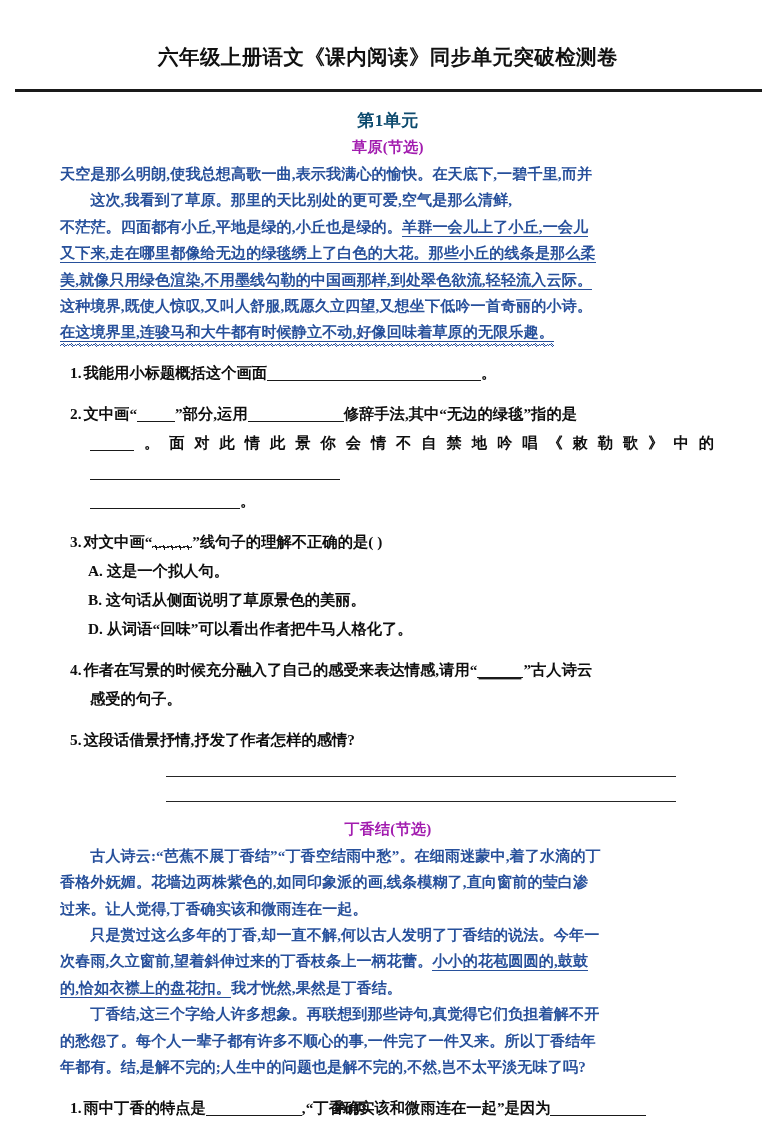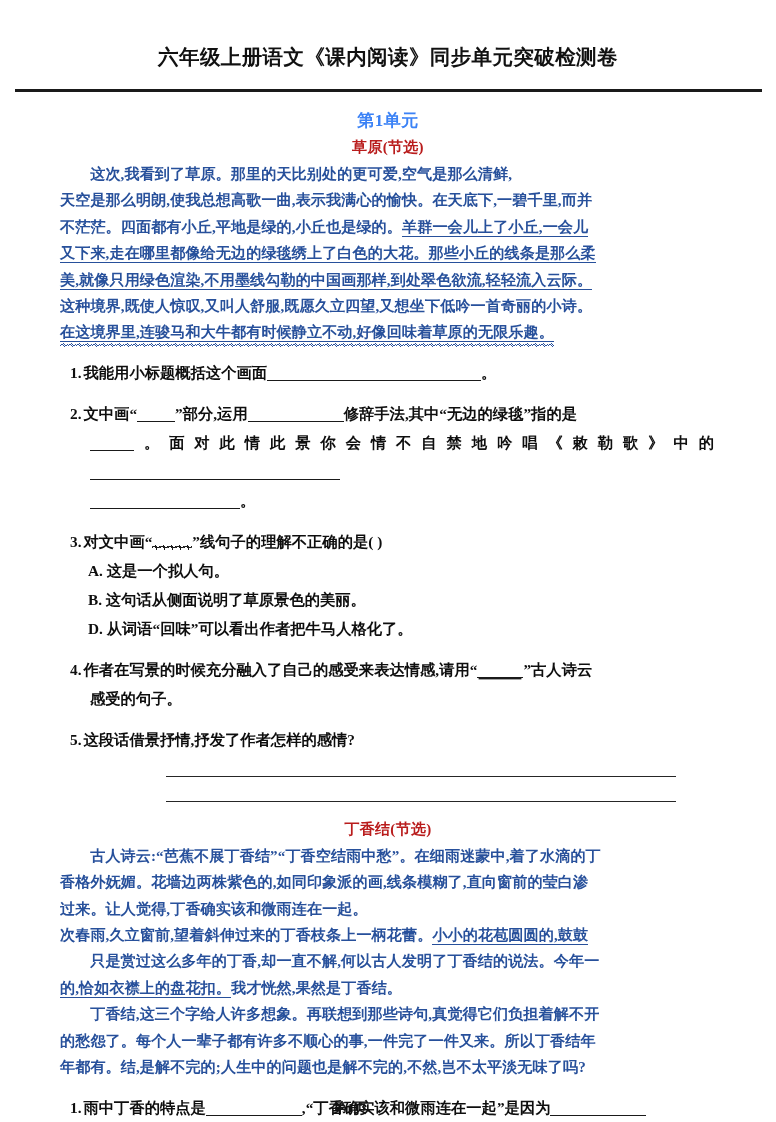--- a/index.html
+++ b/index.html
@@ -45,29 +45,29 @@
   
   .content {
     position: absolute;
     left: 0;
     top: 92px;
     width: 776px;
   }
 
   .unit-heading {
     text-align: center;
-    color: #3b82f6;
+    color: #0c4a6e;
     font-weight: bold;
     font-size: 17px;
     margin: 8px 0 4px 0;
     letter-spacing: 0.5px;
   }
   .passage-title {
     text-align: center;
-    color: #b91c1c;
+    color: #a21caf;
     font-weight: bold;
     font-size: 15px;
     margin: 6px 0 4px 0;
     letter-spacing: 0.3px;
   }
 
   
   .passage {
     color: #27509b;
     font-size: 15.1px;
@@ -214,22 +214,22 @@
   <div class="doc-title">六年级上册语文《课内阅读》同步单元突破检测卷</div>
   <div class="title-rule"></div>
 
   <div class="content">
 
     <div class="unit-heading">第1单元</div>
 
     <div class="passage-title">草原(节选)</div>
 
     <div class="passage">
+      <span class="ln">天空是那么明朗,使我总想高歌一曲,表示我满心的愉快。在天底下,一碧千里,而并</span>
       <span class="ln indent">这次,我看到了草原。那里的天比别处的更可爱,空气是那么清鲜,</span>
-      <span class="ln">天空是那么明朗,使我总想高歌一曲,表示我满心的愉快。在天底下,一碧千里,而并</span>
       <span class="ln"><span>不茫茫。四面都有小丘,平地是绿的,小丘也是绿的。</span><span class="u">羊群一会儿上了小丘,一会儿</span></span>
       <span class="ln"><span class="u">又下来,走在哪里都像给无边的绿毯绣上了白色的大花。</span><span class="u">那些小丘的线条是那么柔</span></span>
       <span class="ln"><span class="u">美,就像只用绿色渲染,不用墨线勾勒的中国画那样,到处翠色欲流,轻轻流入云际。</span></span>
       <span class="ln">这种境界,既使人惊叹,又叫人舒服,既愿久立四望,又想坐下低吟一首奇丽的小诗。</span>
       <span class="ln"><span class="uw">在这境界里,连骏马和大牛都有时候静立不动,好像回味着草原的无限乐趣。</span></span>
     </div>
 
     <div class="questions">
 
       <div class="q">
@@ -261,22 +261,22 @@
       <div class="answer-line"></div>
       <div class="answer-line tight"></div>
     </div>
 
     <div class="passage-title" style="margin-top:18px;">丁香结(节选)</div>
 
     <div class="passage">
       <span class="ln indent">古人诗云:“芭蕉不展丁香结”“丁香空结雨中愁”。在细雨迷蒙中,着了水滴的丁</span>
       <span class="ln">香格外妩媚。花墙边两株紫色的,如同印象派的画,线条模糊了,直向窗前的莹白渗</span>
       <span class="ln">过来。让人觉得,丁香确实该和微雨连在一起。</span>
+      <span class="ln indent">只是赏过这么多年的丁香,却一直不解,何以古人发明了丁香结的说法。今年一</span>
       <span class="ln"><span>次春雨,久立窗前,望着斜伸过来的丁香枝条上一柄花蕾。</span><span class="u">小小的花苞圆圆的,鼓鼓</span></span>
-      <span class="ln indent">只是赏过这么多年的丁香,却一直不解,何以古人发明了丁香结的说法。今年一</span>
       <span class="ln"><span class="u">的,恰如衣襟上的盘花扣。</span><span>我才恍然,果然是丁香结。</span></span>
       <span class="ln indent">丁香结,这三个字给人许多想象。再联想到那些诗句,真觉得它们负担着解不开</span>
       <span class="ln">的愁怨了。每个人一辈子都有许多不顺心的事,一件完了一件又来。所以丁香结年</span>
       <span class="ln">年都有。结,是解不完的;人生中的问题也是解不完的,不然,岂不太平淡无味了吗?</span>
     </div>
 
     <div class="questions">
       <div class="q">
         <span class="num">1.</span><span>雨中丁香的特点是</span><span class="blank b-md"></span><span>,“丁香确实该和微雨连在一起”是因为</span><span class="blank b-md"></span>
       </div>

